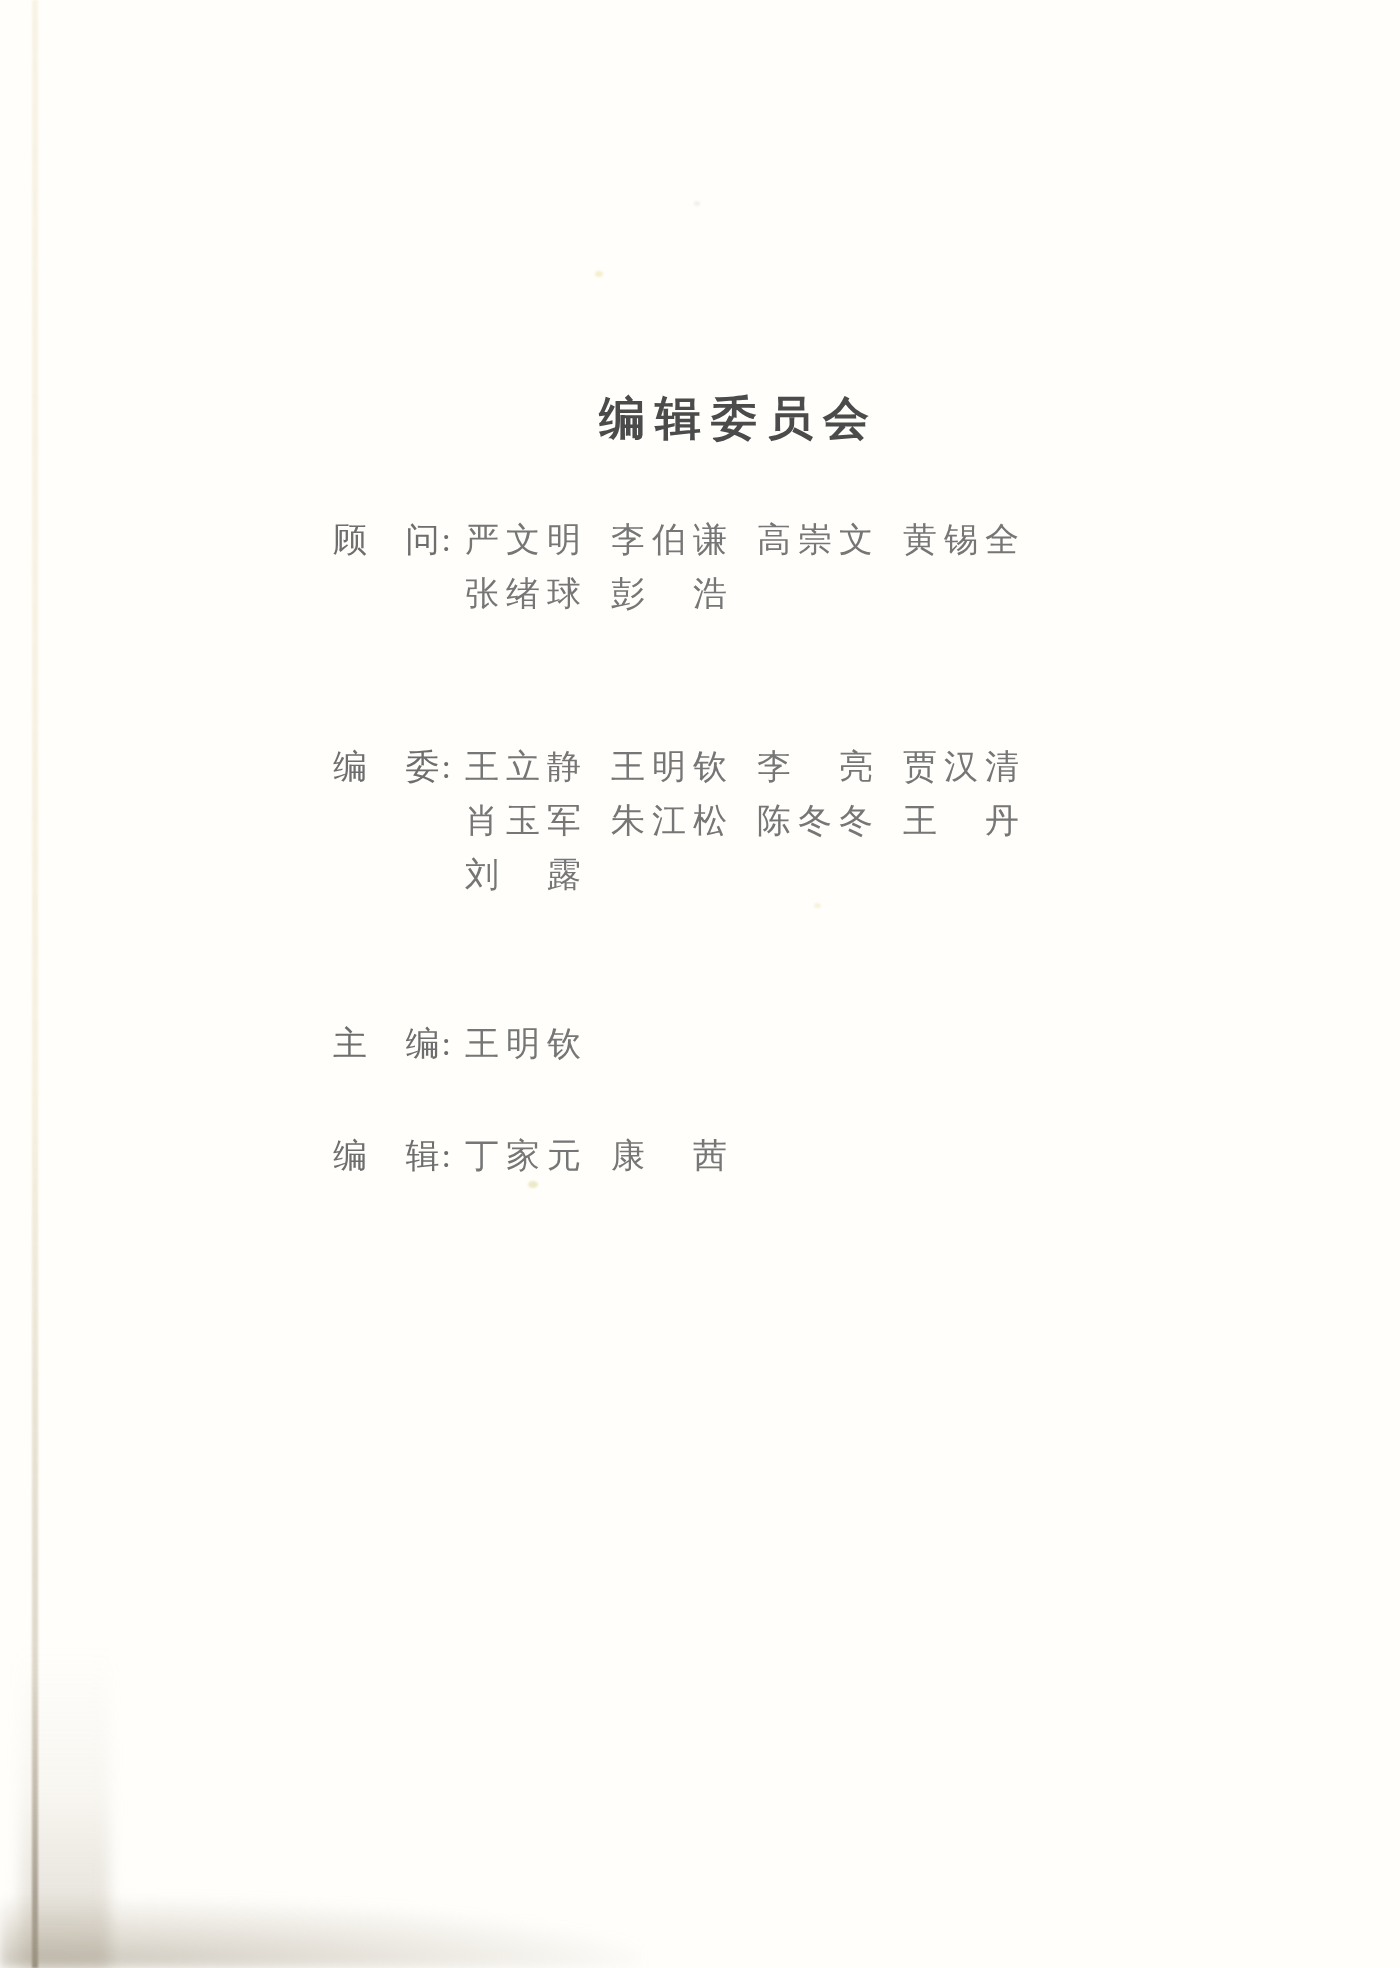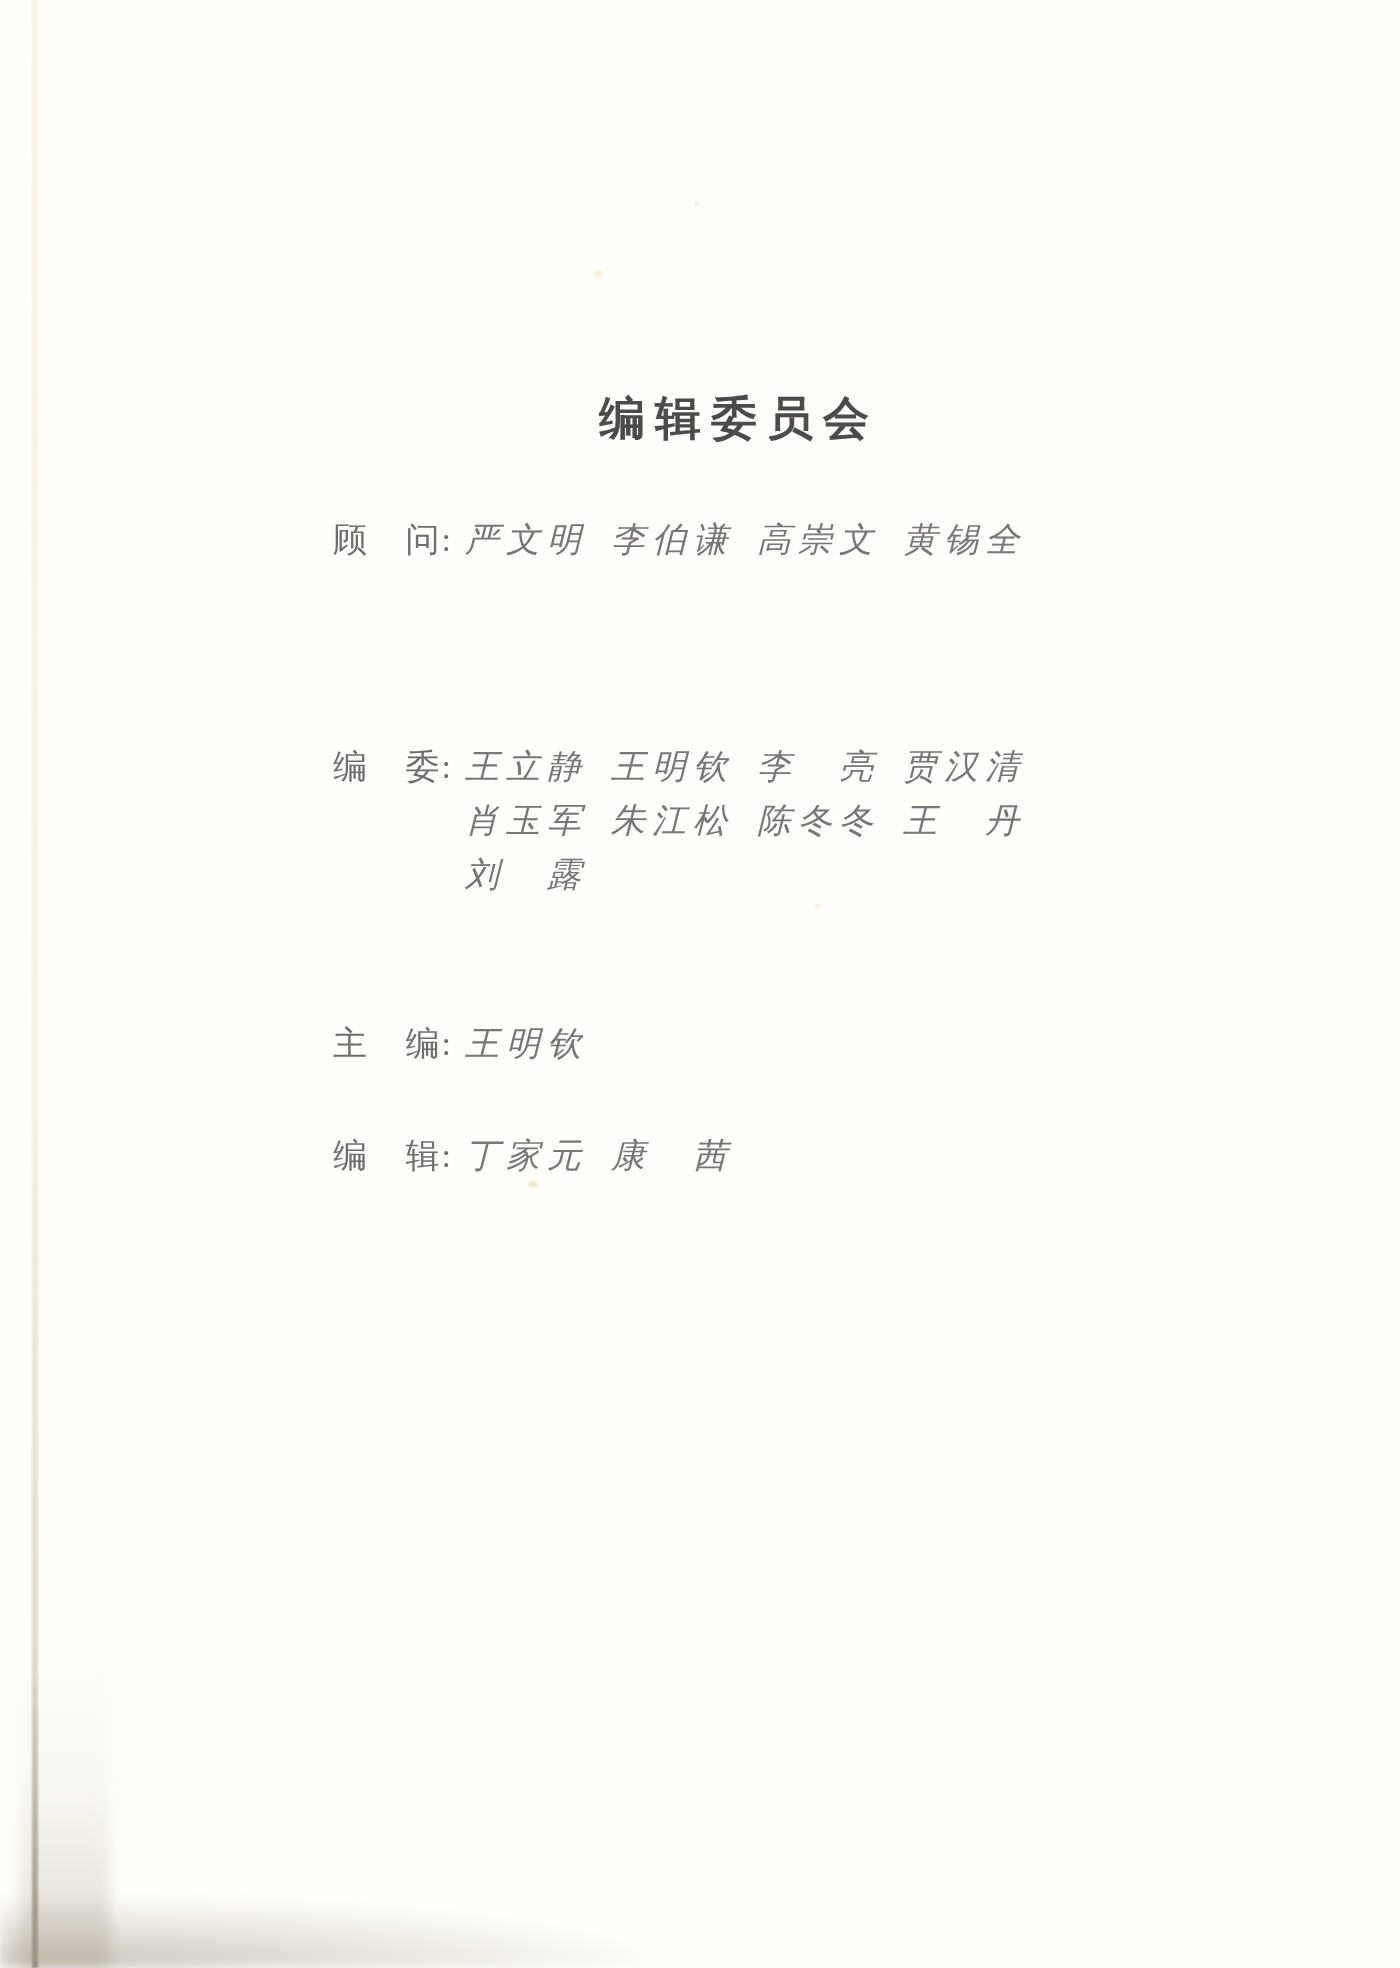--- a/index.html
+++ b/index.html
@@ -64,21 +64,20 @@
     white-space: nowrap;
   }
   .sec-label .colon { margin-left: 2px; }
   .rows { margin-left: 132px; }
   .row { height: 54px; display: flex; align-items: center; }
   .cell {
     width: 146px; flex: 0 0 146px;
     font-size: 34px; color: #767676;
     letter-spacing: 7px;
     white-space: nowrap;
-    font-style: italic;
   }
   .sec-advisors  { top: 513px; }
   .sec-board     { top: 740px; }
   .sec-chief     { top: 1017px; }
   .sec-editors   { top: 1129px; }
 </style>
 </head>
 <body>
 
 <div class="page">
@@ -97,20 +96,24 @@
     <div class="sec-label">
       <span>顾</span>
       <span><span>问</span><span class="colon">:</span></span>
     </div>
     <div class="rows">
       <div class="row">
         <span class="cell">严文明</span>
         <span class="cell">李伯谦</span>
         <span class="cell">高崇文</span>
         <span class="cell">黄锡全</span>
+      </div>
+      <div class="row">
+        <span class="cell">张绪球</span>
+        <span class="cell">彭　浩</span>
       </div>
     </div>
   </section>
 
   <section class="sec sec-board">
     <div class="sec-label">
       <span>编</span>
       <span><span>委</span><span class="colon">:</span></span>
     </div>
     <div class="rows">

